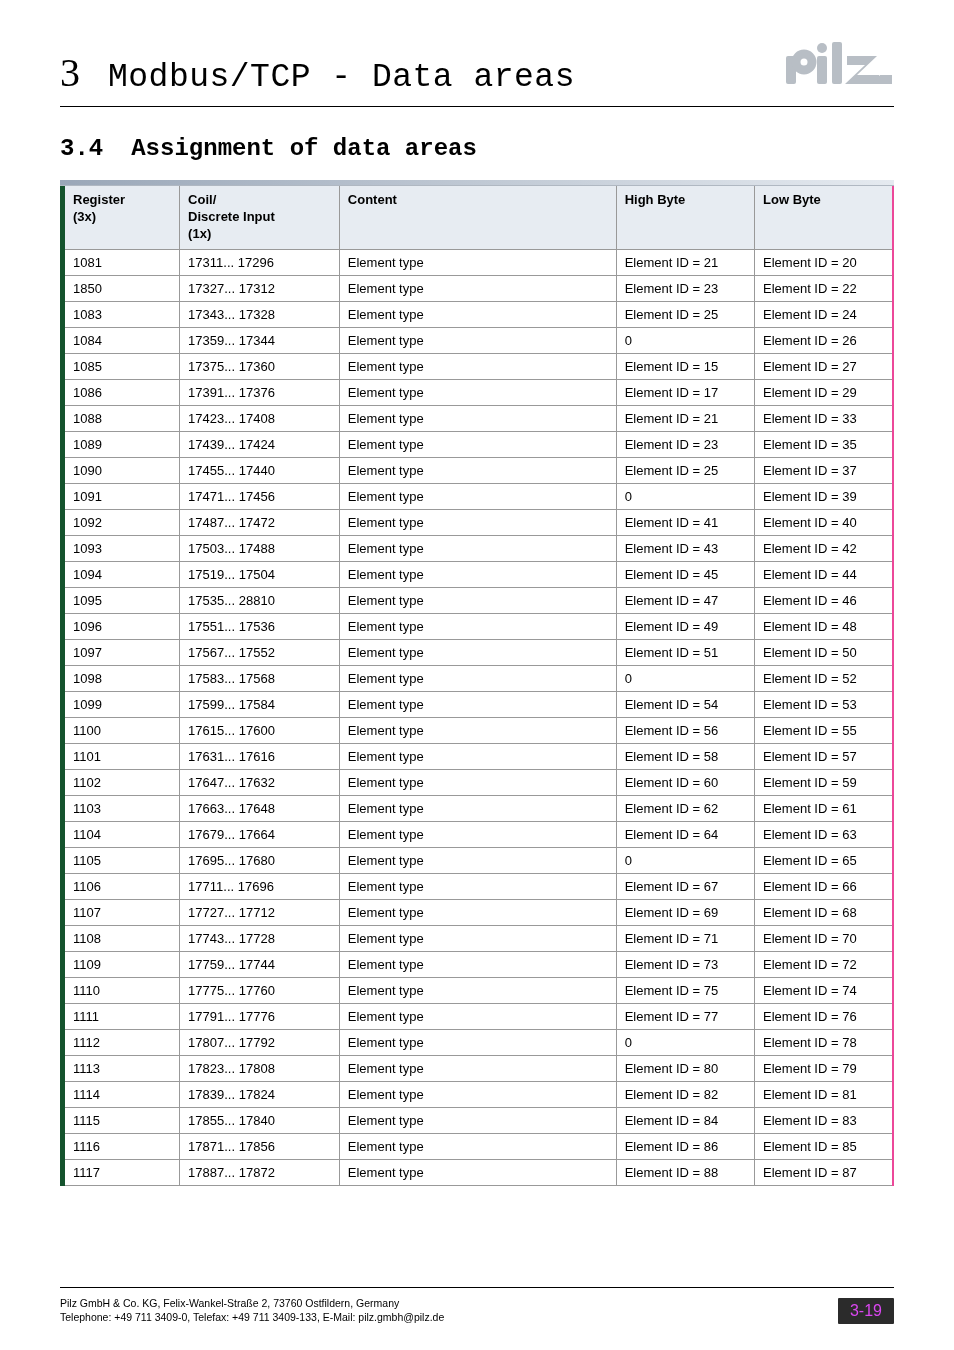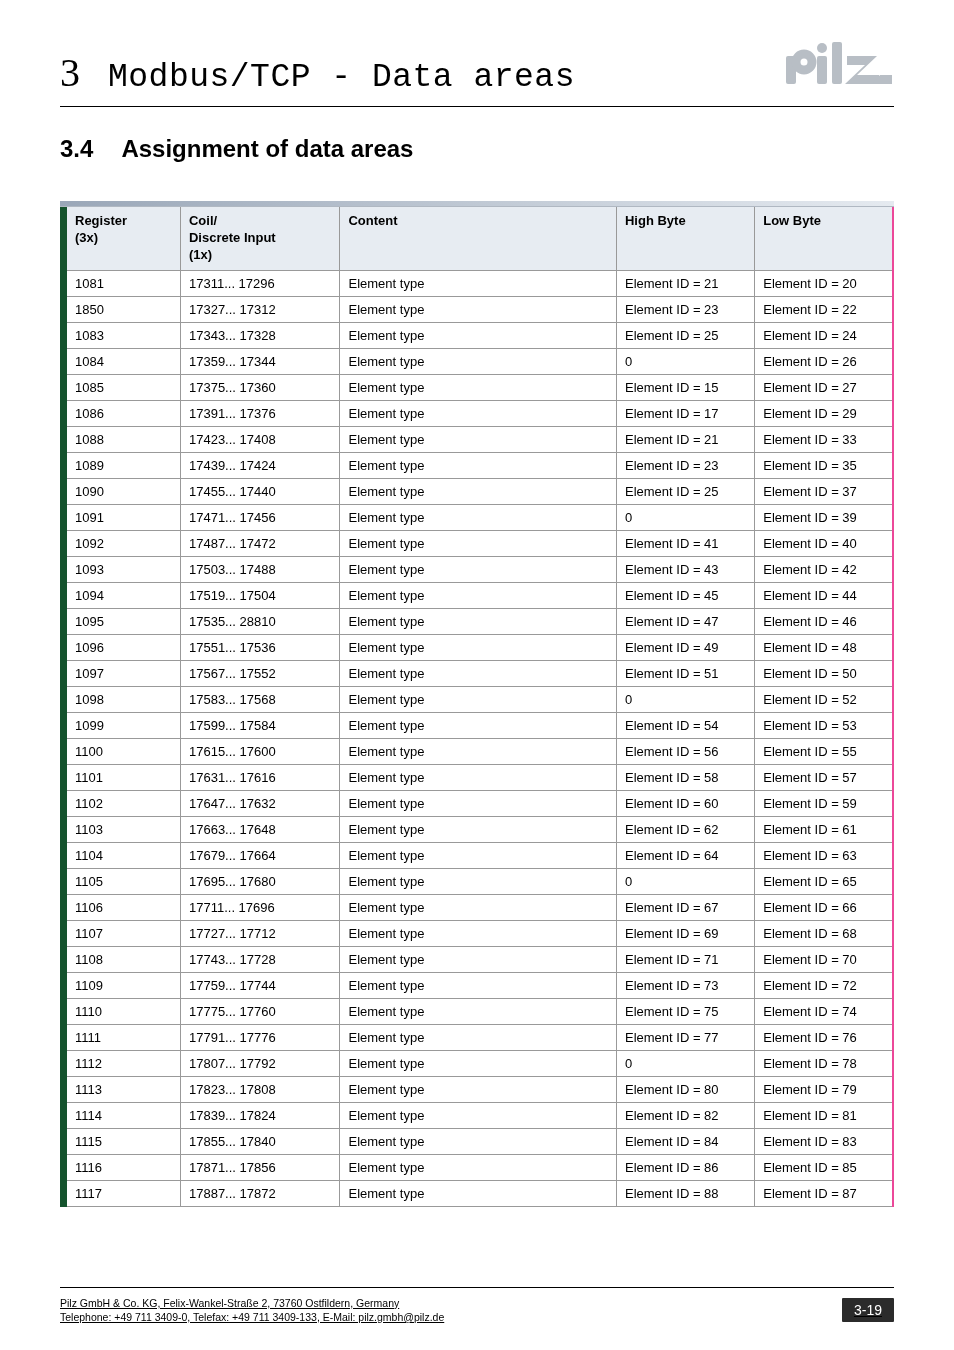--- a/index.html
+++ b/index.html
@@ -3,38 +3,38 @@
 <meta charset="utf-8">
 <style>
   * { box-sizing: border-box; margin: 0; padding: 0; }
   html, body { width: 954px; height: 1350px; background: #fff; font-family: Arial, Helvetica, sans-serif; color: #000; }
   .page { position: relative; width: 954px; height: 1350px; padding: 42px 60px 0 60px; }
   .header-row { display: flex; align-items: baseline; justify-content: space-between; border-bottom: 1.5px solid #000; padding-bottom: 10px; margin-bottom: 28px; }
   .header-left { display: flex; align-items: baseline; gap: 28px; }
   .chap-num { font-family: Georgia, 'Times New Roman', serif; font-size: 40px; font-weight: 400; }
   .chap-title { font-family: Liberation Mono, monospace; font-size: 33px; font-weight: 400; letter-spacing: 0.5px; }
   .logo { display: flex; align-items: center; gap: 0; }
-  .section-row { display: flex; align-items: center; gap: 28px; margin-bottom: 38px; }
+  .section-row { display: flex; align-items: center; gap: 28px; margin-bottom: 18px; font-family: Liberation Mono, monospace; }
   .sec-num { font-size: 24px; font-weight: 700; }
   .sec-title { font-size: 24px; font-weight: 700; }
   .top-rule { height: 6px; background: linear-gradient(to right, #9aa7b8, #e5eaf0); margin-bottom: 0; border-bottom: 1px solid #b0b8c2; }
   table { width: 100%; border-collapse: collapse; table-layout: fixed; }
   col.c1 { width: 110px; }
   col.c2 { width: 150px; }
   col.c3 { width: 260px; }
   col.c4 { width: 130px; }
   col.c5 { width: 130px; }
   thead th { font-size: 13px; font-weight: 700; text-align: left; padding: 6px 8px 6px 8px; background: #e7ecf2; border: 1px solid #999; vertical-align: top; line-height: 1.3; }
   thead tr:first-child th { border-top: none; }
   tbody td { font-size: 13px; padding: 5px 8px; border: 1px solid #999; white-space: nowrap; }
-  tbody tr td:first-child, thead tr th:first-child { border-left: 7px solid #14532d; }
+  tbody tr td:first-child, thead tr th:first-child { border-left: 5px solid #14532d; }
   tbody tr td:last-child, thead tr th:last-child { border-right: 2px solid #ec4899; }
-  .footer { position: absolute; left: 60px; right: 60px; bottom: 26px; display: flex; justify-content: space-between; align-items: center; border-top: 1px solid #000; padding-top: 8px; text-decoration: underline; }
+  .footer { position: absolute; left: 60px; right: 60px; bottom: 26px; display: flex; justify-content: space-between; align-items: flex-end; border-top: 1px solid #000; padding-top: 8px; }
   .footer-left { font-size: 10.5px; line-height: 1.35; }
-  .page-box { background: #2b2b2b; color: #ffffff; font-size: 14px; padding: 4px 12px; border-radius: 1px; }
+  .page-box { background: #2b2b2b; color: #d946ef; font-size: 16px; padding: 4px 12px; border-radius: 1px; }
 </style>
 </head>
 <body>
 
 <div class="page">
 
   <div class="header-row">
     <div class="header-left">
       <span class="chap-num">3</span>
       <span class="chap-title">Modbus/TCP - Data areas</span>

